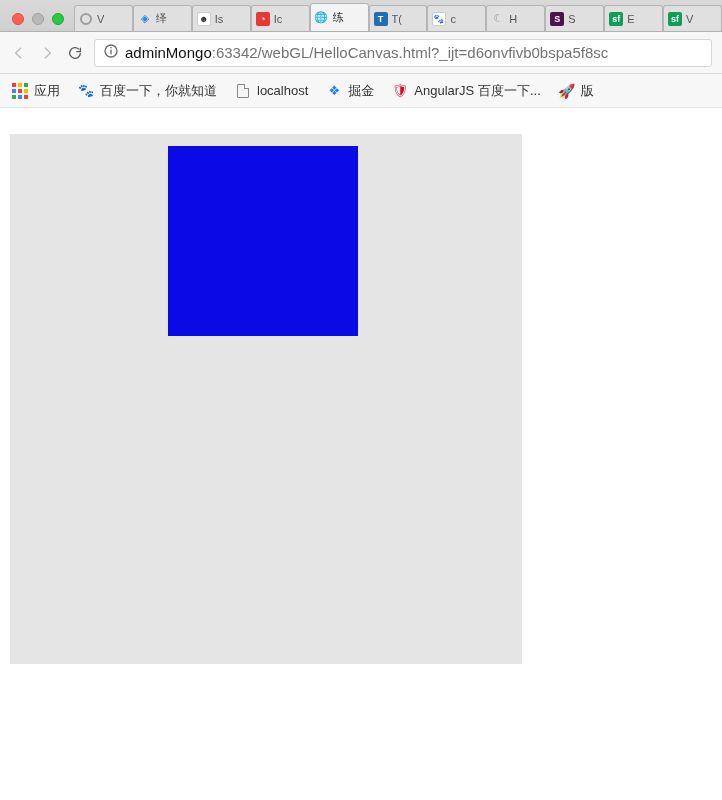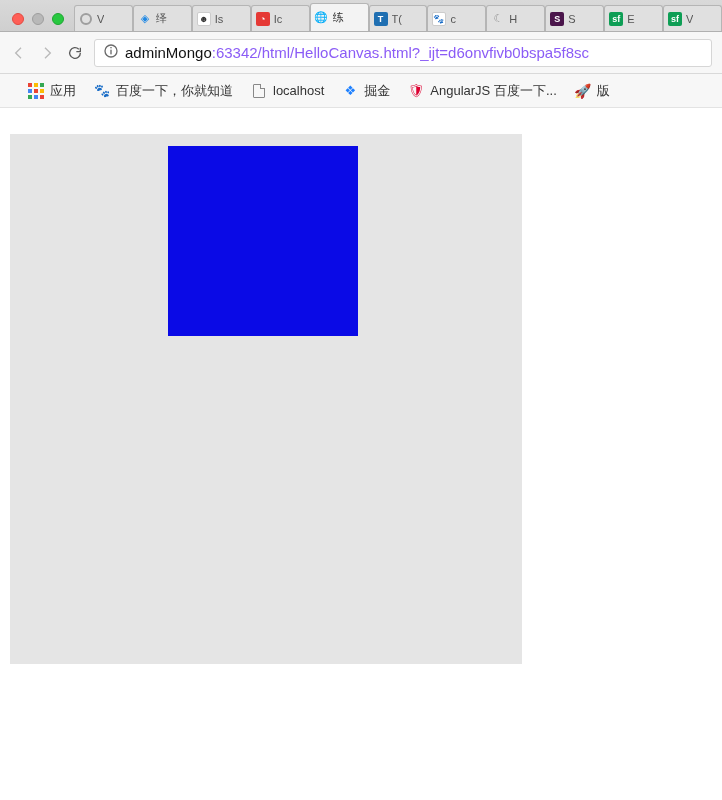--- a/index.html
+++ b/index.html
@@ -40,25 +40,25 @@
   .navbtn svg { width:16px; height:16px; }
   .omnibox {
     flex:1; height:28px;
     background:#fff; border:1px solid #d6d6d6; border-radius:3px;
     display:flex; align-items:center; gap:6px; padding:0 8px;
     font-size:15px; color:#222; overflow:hidden;
   }
   .omnibox .info-icon { color:#6b6b6b; flex:0 0 auto;}
   .url { white-space:nowrap; overflow:hidden;}
   .url .host-main { color:#111; }
-  .url .dim { color:#8b5cf6; }
+  .url .dim { color:#737373; }
   
   .bookmarks {
     display:flex; align-items:center; gap:18px;
-    height:34px; padding:0 28px;
+    height:34px; padding:0 12px;
     background:#f7f7f7; border-bottom:1px solid #e3e3e3;
     font-size:13px; color:#333; overflow:hidden; white-space:nowrap;
   }
   .bm { display:flex; align-items:center; gap:6px; }
   .bm .bi { width:16px; height:16px; display:flex; align-items:center; justify-content:center;}
   
   .viewport { position:relative; width:722px; height:calc(800px - 32px - 42px - 34px); background:#fff; }
   .canvas-area {
     position:absolute; left:10px; top:26px;
     width:512px; height:530px;
@@ -182,21 +182,21 @@
   </div>
   <div class="omnibox">
     <span class="info-icon">
       <svg width="16" height="16" viewBox="0 0 24 24">
           <circle cx="12" cy="12" r="9" fill="none" stroke="#6b6b6b" stroke-width="2"></circle>
           <rect x="11" y="10" width="2" height="7" fill="#6b6b6b"></rect>
           <rect x="11" y="6" width="2" height="2" fill="#6b6b6b"></rect>
         </svg>
     </span>
     <span class="url">
-      <span class="host-main">adminMongo</span><span class="dim">:63342</span><span class="dim">/html/HelloCanvas.html?_ijt=d6onvfivb0bspa5f8sc</span>
+      <span class="host-main">adminMongo</span><span class="dim">:63342</span><span class="dim">/webGL/HelloCanvas.html?_ijt=d6onvfivb0bspa5f8sc</span>
     </span>
   </div>
 </div>
 
 <div class="bookmarks">
   <div class="bm">
     <span class="bi">
         <span class="apps-icon">
           <span></span>
           <span></span>

